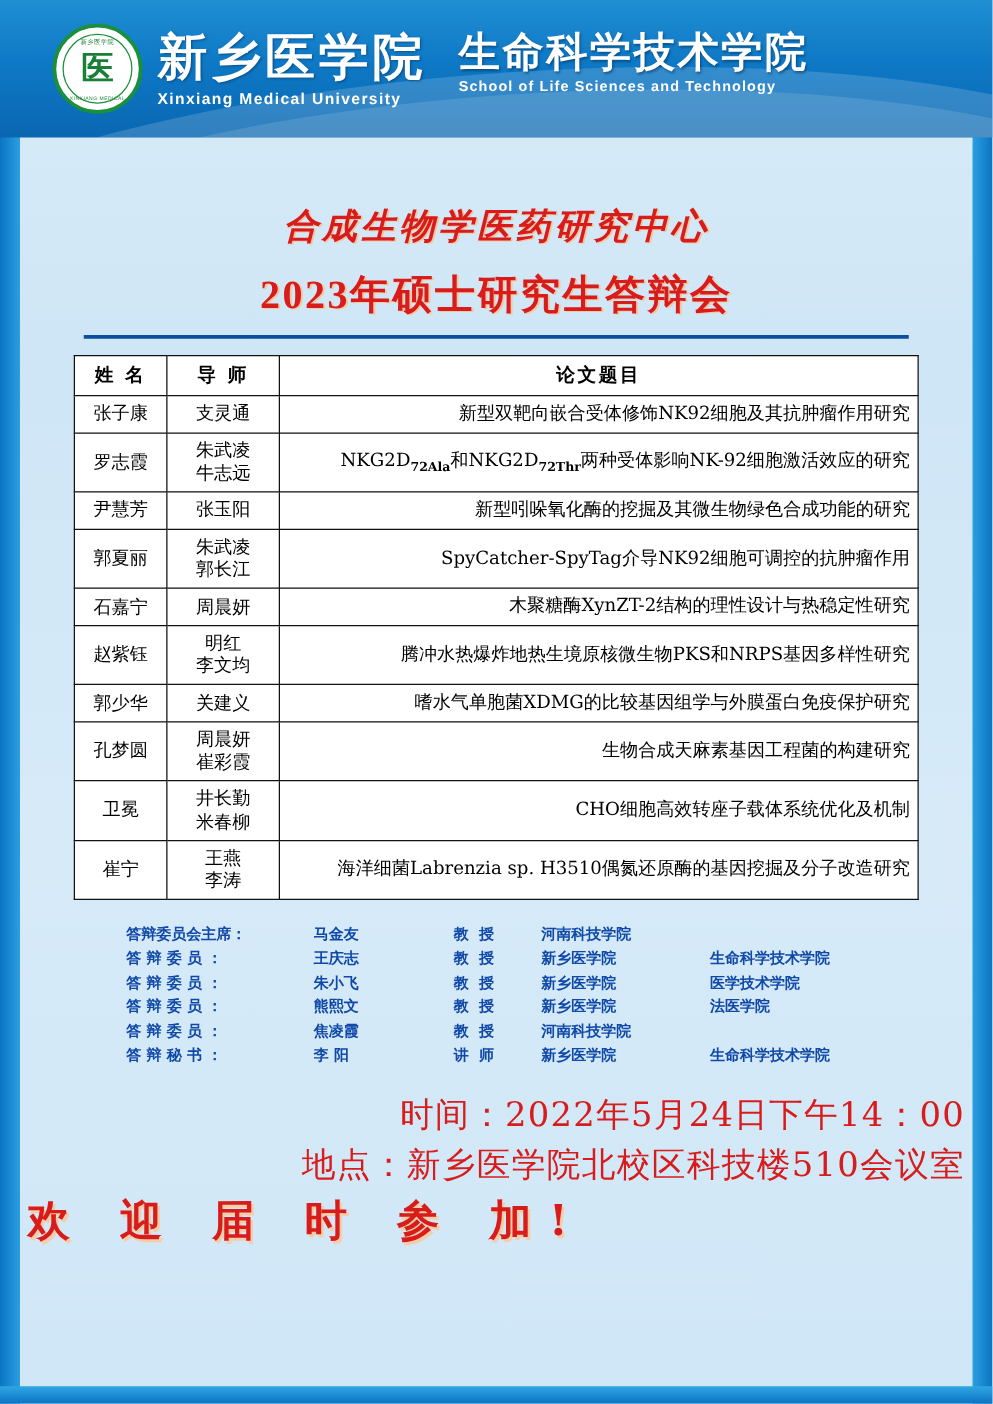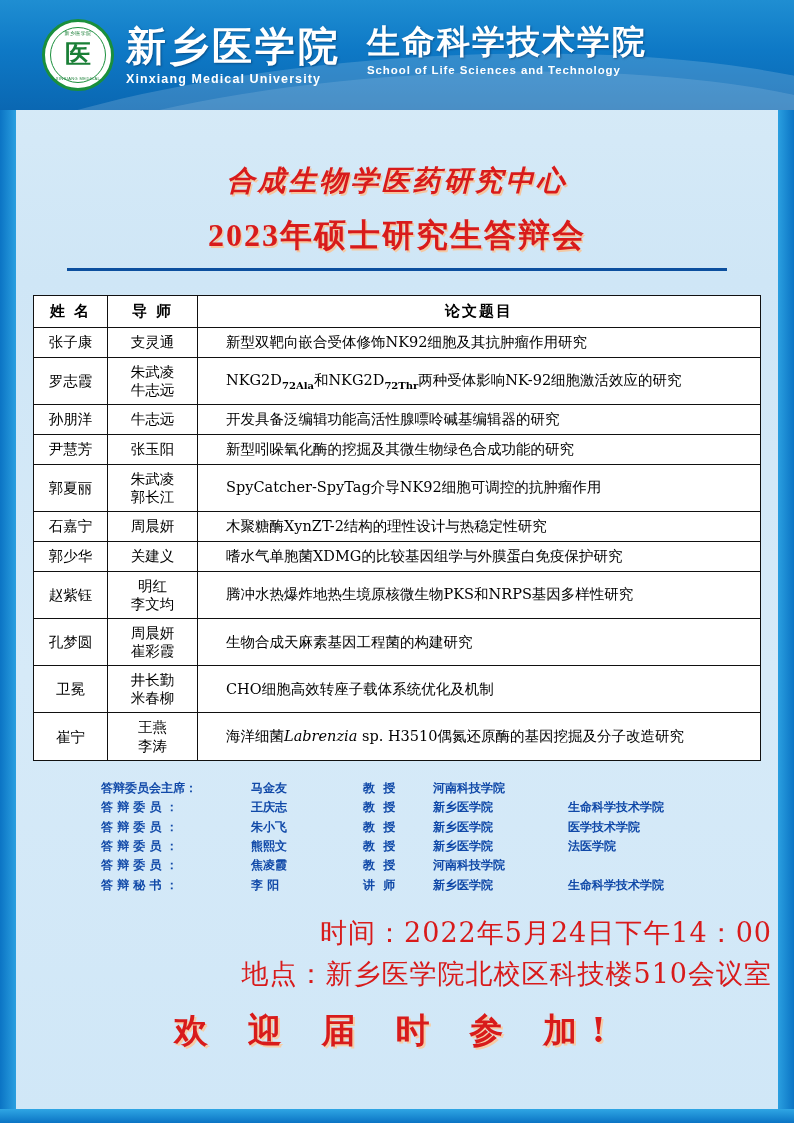--- a/index.html
+++ b/index.html
@@ -168,22 +168,22 @@
   }
   .title-rule {
     margin: 10px auto 0 auto;
     width: 660px;
     height: 3px;
     background: #0c4f9e;
   }
 
   
   table.defense {
-    width: 728px;
-    margin: 24px auto 0 auto;
+    width: 676px;
+    margin: 13px auto 0 auto;
     border-collapse: collapse;
     background: #ffffff;
     table-layout: fixed;
   }
   table.defense th,
   table.defense td {
     border: 1px solid #111111;
     font-family: "DejaVu Serif", "Liberation Serif", serif;
     font-size: 14.5px;
     color: #000000;
@@ -196,29 +196,29 @@
     letter-spacing: 2px;
     padding: 6px;
   }
   table.defense td.name,
   table.defense td.advisor {
     text-align: center;
     white-space: pre-line;
     line-height: 1.25;
   }
   table.defense td.topic {
-    text-align: left;
+    text-align: right;
     line-height: 1.3;
     padding-left: 28px;
   }
   col.c-name { width: 74px; }
   col.c-adv  { width: 90px; }
   col.c-top  { width: auto; }
   .sub { font-size: 10px; vertical-align: sub; font-weight: bold; }
-  .ital { font-style: italic; }
+  .ital { }
 
   
   .committee {
     width: 700px;
     margin: 18px auto 0 auto;
     font-family: "DejaVu Serif", "Liberation Serif", serif;
   }
   .committee-row {
     display: flex;
     align-items: flex-start;
@@ -256,22 +256,20 @@
     text-align: right;
     font-family: "DejaVu Serif", "Liberation Serif", serif;
     color: #d81b1b;
     font-size: 27px;
     font-weight: normal;
     line-height: 1.5;
     letter-spacing: 1px;
   }
 
   .welcome {
-    margin-top: 14px;
-    text-align: center;
     font-family: "DejaVu Serif", "Liberation Serif", serif;
     color: #d81b1b;
     font-size: 34px;
     font-weight: bold;
     letter-spacing: 14px;
     text-shadow: 2px 2px 0 #f5cda8;
   }
 </style>
 </head>
 <body>
@@ -328,50 +326,45 @@
             <td class="advisor">支灵通</td>
             <td class="topic">新型双靶向嵌合受体修饰NK92细胞及其抗肿瘤作用研究</td>
           </tr>
           <tr>
             <td class="name">罗志霞</td>
             <td class="advisor">朱武凌
 牛志远</td>
             <td class="topic">NKG2D<span class="sub">72Ala</span>和NKG2D<span class="sub">72Thr</span>两种受体影响NK-92细胞激活效应的研究</td>
           </tr>
           <tr>
-            <td class="name">孙朋洋</td>
-            <td class="advisor">牛志远</td>
-            <td class="topic">开发具备泛编辑功能高活性腺嘌呤碱基编辑器的研究</td>
-          </tr>
-          <tr>
             <td class="name">尹慧芳</td>
             <td class="advisor">张玉阳</td>
             <td class="topic">新型吲哚氧化酶的挖掘及其微生物绿色合成功能的研究</td>
           </tr>
           <tr>
             <td class="name">郭夏丽</td>
             <td class="advisor">朱武凌
 郭长江</td>
             <td class="topic">SpyCatcher-SpyTag介导NK92细胞可调控的抗肿瘤作用</td>
           </tr>
           <tr>
             <td class="name">石嘉宁</td>
             <td class="advisor">周晨妍</td>
             <td class="topic">木聚糖酶XynZT-2结构的理性设计与热稳定性研究</td>
           </tr>
           <tr>
-            <td class="name">郭少华</td>
-            <td class="advisor">关建义</td>
-            <td class="topic">嗜水气单胞菌XDMG的比较基因组学与外膜蛋白免疫保护研究</td>
-          </tr>
-          <tr>
             <td class="name">赵紫钰</td>
             <td class="advisor">明红
 李文均</td>
             <td class="topic">腾冲水热爆炸地热生境原核微生物PKS和NRPS基因多样性研究</td>
+          </tr>
+          <tr>
+            <td class="name">郭少华</td>
+            <td class="advisor">关建义</td>
+            <td class="topic">嗜水气单胞菌XDMG的比较基因组学与外膜蛋白免疫保护研究</td>
           </tr>
           <tr>
             <td class="name">孔梦圆</td>
             <td class="advisor">周晨妍
 崔彩霞</td>
             <td class="topic">生物合成天麻素基因工程菌的构建研究</td>
           </tr>
           <tr>
             <td class="name">卫冕</td>
             <td class="advisor">井长勤

